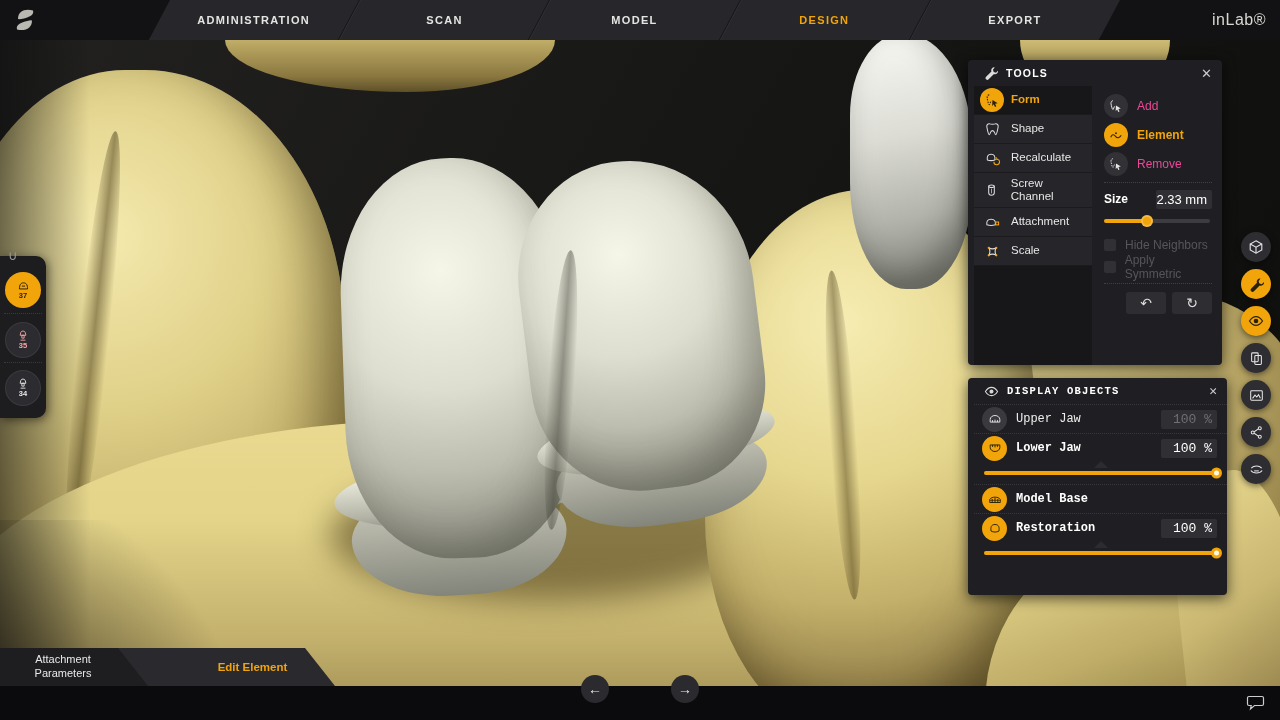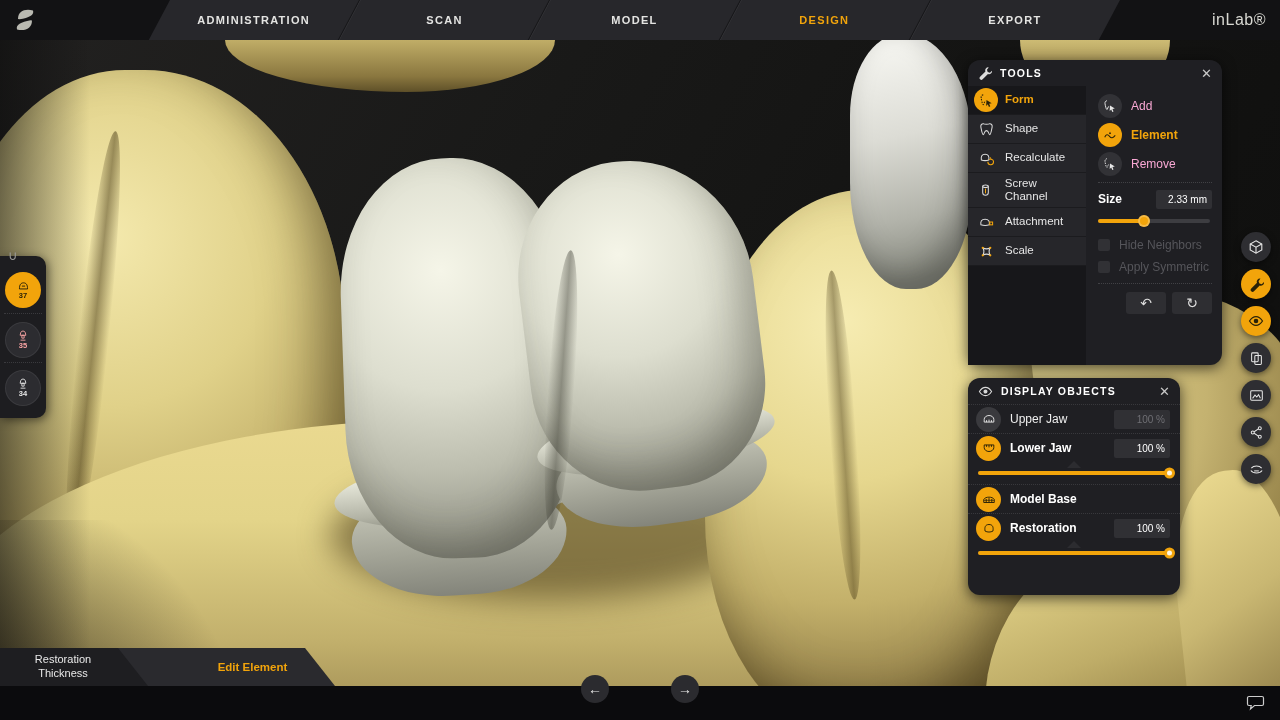--- a/index.html
+++ b/index.html
@@ -72,21 +72,21 @@
     border-radius:48% 52% 46% 50%/52% 52% 60% 60%;
     background:linear-gradient(180deg,#cfd0c1,#a2a396 60%,#83847a); }
   .crown-gap { left:548px; top:210px; width:26px; height:280px; transform:rotate(4deg);
     background:linear-gradient(90deg,transparent,rgba(60,60,50,0.45),transparent); border-radius:50%; }
   .vignette-bl { left:-60px; top:480px; width:360px; height:260px;
     background:radial-gradient(circle at 0% 100%, rgba(8,8,8,0.85), transparent 70%); }
   .vignette-l { left:0; top:0; width:90px; height:680px;
     background:linear-gradient(90deg, rgba(10,10,10,0.55), transparent); }
 
   
-  .panel { position:absolute; background:#1f1f23; border-radius:12px; box-shadow:0 3px 14px rgba(0,0,0,0.65); z-index:30; }
+  .panel { position:absolute; background:#1f1f23; border-radius:4px; box-shadow:0 3px 14px rgba(0,0,0,0.65); z-index:30;padding-left:6px; }
   .panel-head { height:26px; display:flex; align-items:center; padding:0 10px; }
   .panel-title { font-size:10.5px; font-weight:bold; letter-spacing:1.2px; color:#ffffff; margin-left:8px; flex:1; }
   .close-x { color:#c9c9c9; font-size:13px; cursor:pointer; line-height:1; }
   .ic { display:block; }
   .circle-btn { border-radius:50%; display:flex; align-items:center; justify-content:center; flex-shrink:0; }
   .c-dark { background:#323236; color:#e8e8e8; }
   .c-orange { background:#f2a40b; color:#2a2208; }
 
   
   .tools-panel { left:968px; top:60px; width:254px; height:305px; }
@@ -95,42 +95,42 @@
   .tool-row { display:flex; align-items:center; padding:0 6px; min-height:29px; background:#26262a;
     border-bottom:1px solid #1b1b1e; cursor:pointer; }
   .tool-row.active { background:#17171a; }
   .tool-ic { width:24px; height:24px; margin-right:7px; color:#dcdcdc; }
   .tool-row.active .tool-ic { color:#2a2208; }
   .tool-label { font-size:11.5px; color:#e6e6e6; line-height:1.15; }
   .tool-row.active .tool-label { color:#f2a40b; font-weight:bold; }
   .tools-right { position:absolute; left:118px; top:0; right:0; bottom:0; padding:8px 10px 0 12px; }
   .mode-row { display:flex; align-items:center; margin-bottom:5px; cursor:pointer; height:24px; }
   .mode-ic { width:24px; height:24px; margin-right:9px; }
-  .mode-label { font-size:12px; color:#f9a8d4; }
+  .mode-label { font-size:12px; color:#ec4899; }
   .mode-row.active .mode-label { color:#f2a40b; font-weight:bold; }
   .sep-dot { border-top:1px dotted #414145; margin:6px 0; }
   .slider-block { margin-top:1px; }
   .slider-head { display:flex; align-items:center; justify-content:space-between; height:20px; }
   .slider-label { font-size:12px; font-weight:bold; color:#ffffff; }
-  .value-box { width:56px; height:19px; background:#303034; color:#ffffff; font-size:10px;
+  .value-box { width:56px; height:19px; background:#303034; color:#ffffff; font-size:13px;
     display:flex; align-items:center; justify-content:flex-end; padding-right:5px; border-radius:2px; }
   .value-box.dim { color:#6f6f74; }
   .slider { position:relative; height:4px; background:#3d3d41; border-radius:2px; margin:10px 2px 12px 0; cursor:pointer; }
   .slider-fill { position:relative; height:4px; background:#f2a40b; border-radius:2px; }
   .slider-thumb { position:absolute; right:-6px; top:50%; transform:translateY(-50%); width:12px; height:12px;
     border-radius:50%; background:#f2a40b; box-shadow:inset 0 0 0 2px rgba(255,255,255,0.25); }
   .opt-row { display:flex; align-items:center; height:20px; margin:2px 0; }
   .opt-box { width:12px; height:12px; background:#313135; border-radius:2px; margin-right:9px; }
   .opt-label { font-size:12px; color:#55555a; }
   .undo-bar { display:flex; justify-content:flex-end; gap:6px; margin-top:8px; }
   .u-btn { width:40px; height:22px; background:#2e2e32; border-radius:3px; color:#dedede; font-size:14px;
     display:flex; align-items:center; justify-content:center; cursor:pointer; }
 
   
-  .display-panel { left:968px; top:378px; width:212px; height:217px; }
+  .display-panel { left:968px; top:378px; width:259px; height:217px;font-family:Liberation Mono, monospace; }
   .disp-row { display:flex; align-items:center; height:29px; padding:0 10px 0 8px; border-top:1px dotted #38383c; cursor:pointer; }
   .disp-ic { width:25px; height:25px; margin-right:9px; }
   .disp-ic.gray { background:#3a3a3e; color:#e4e4e4; }
   .disp-label { flex:1; font-size:12px; color:#efefef; font-weight:bold; }
   .disp-row.active .disp-label { color:#ffffff; }
   .disp-label.two-line { font-weight:normal; font-size:11px; line-height:1.2; color:#ffffff; }
   .disp-slider-row { position:relative; height:22px; padding:0 10px; border-top:none; }
   .notch { position:absolute; left:50%; top:-1px; width:0; height:0; border-left:7px solid transparent;
     border-right:7px solid transparent; border-bottom:7px solid #2c2c30; transform:translateX(-50%); }
   .disp-slider { position:relative; height:4px; background:#3d3d41; border-radius:2px; top:9px; }
@@ -505,21 +505,21 @@
           </div>
         </div>
     </div>
   </div>
 
   <div class="bottom-tabs">
     <div class="btab btab-2 dots">
       <span class="btab-label">Edit Element</span>
     </div>
     <div class="btab btab-1 dots">
-      <span class="btab-label">Restoration Thickness</span>
+      <span class="btab-label">Attachment Parameters</span>
     </div>
   </div>
 
   <div class="bottom-bar dots">
     <div class="nav-arrow arrow-prev">
       <span>←</span>
     </div>
     <div class="nav-arrow arrow-next">
       <span>→</span>
     </div>

